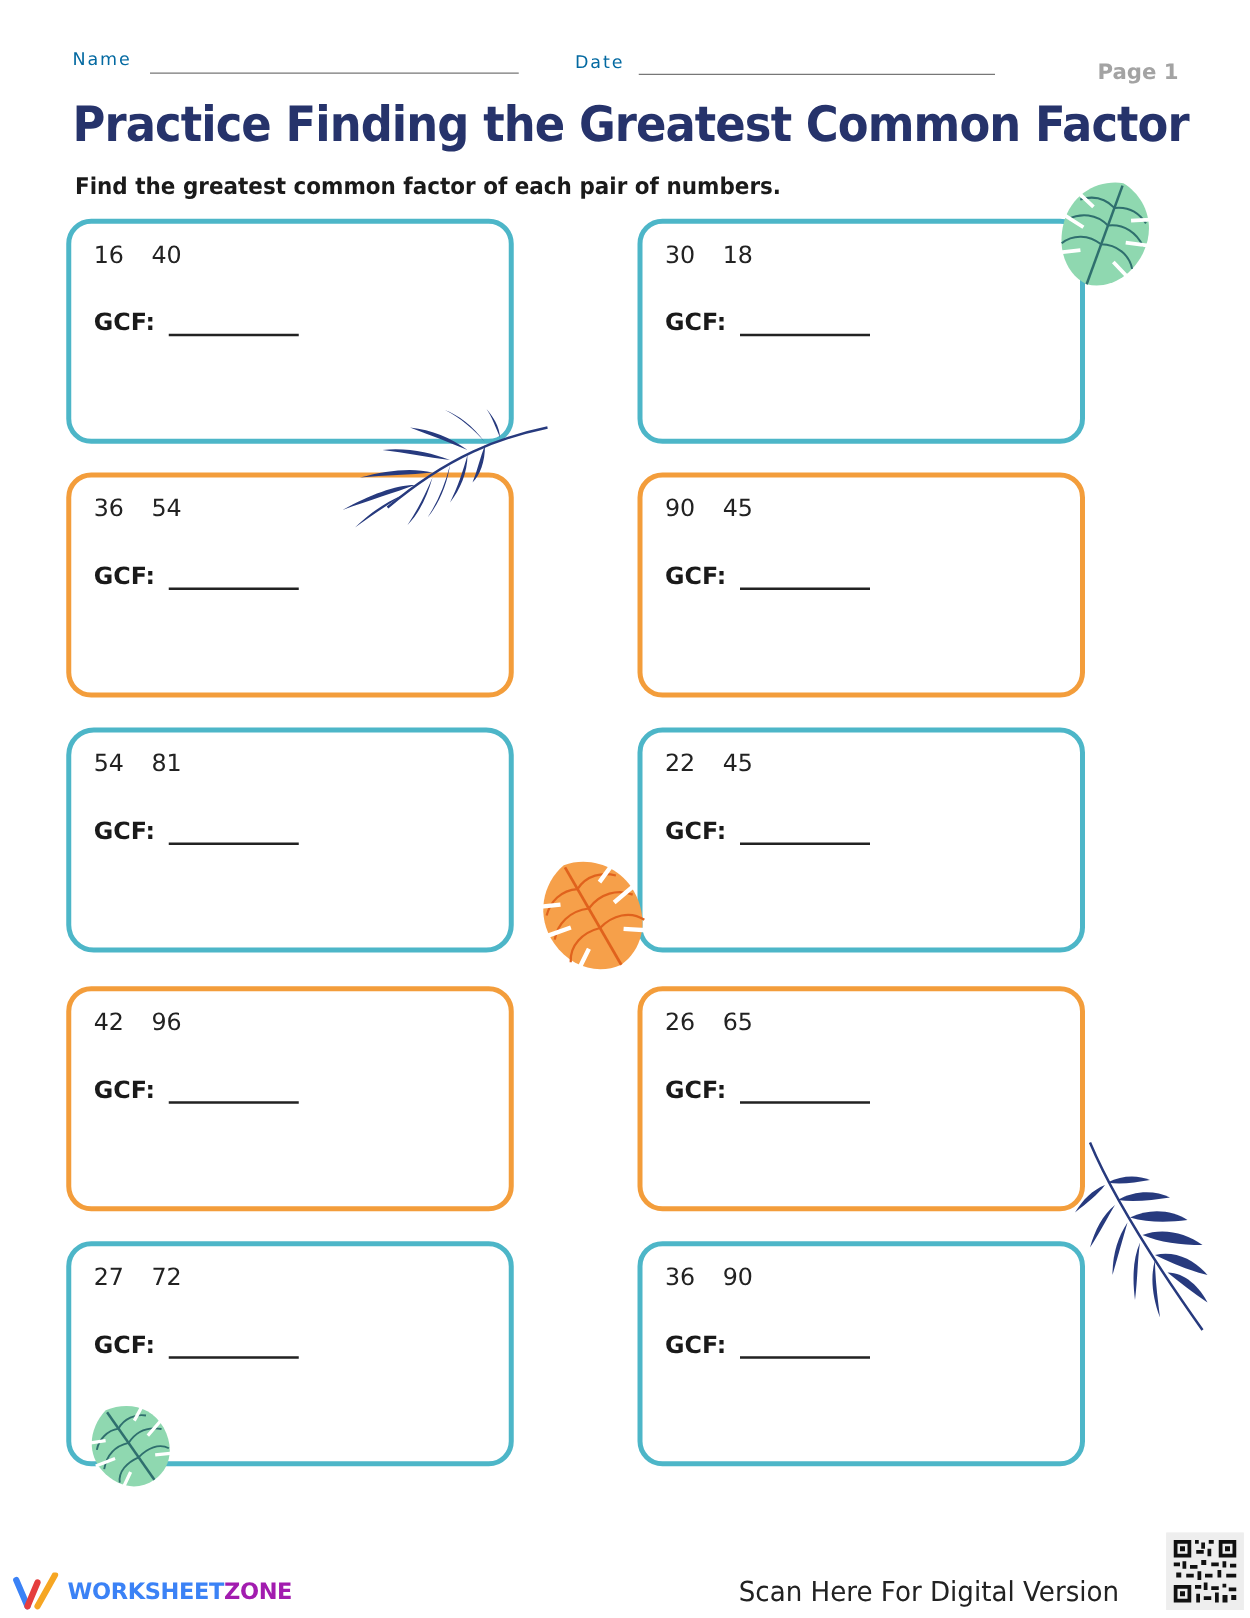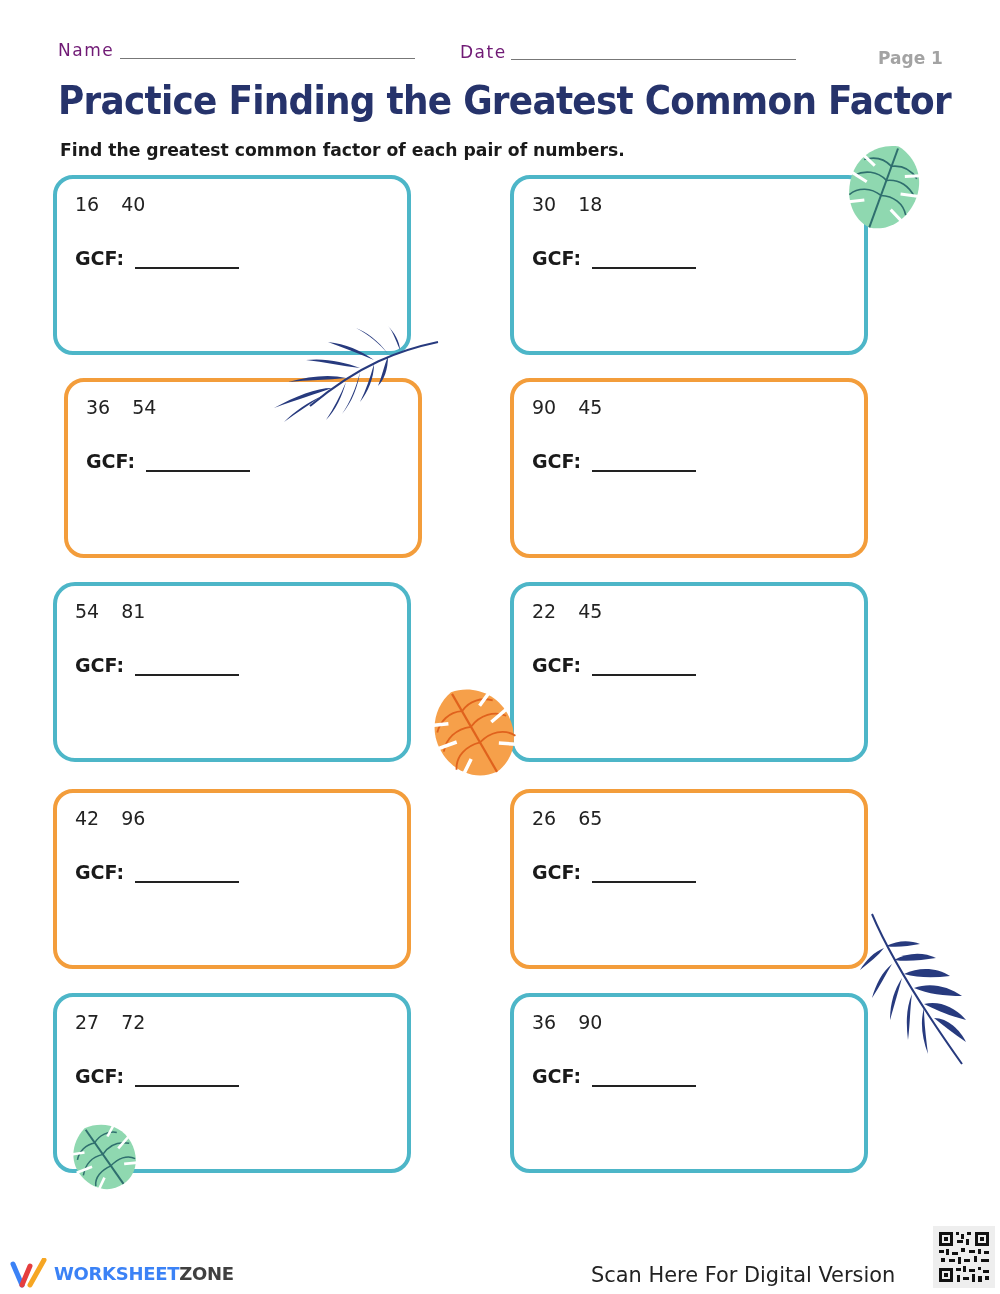--- a/index.html
+++ b/index.html
@@ -1,38 +1,38 @@
 <!DOCTYPE html>
 <html><head>
 <meta charset="utf-8">
 <style>
   html, body { margin: 0; padding: 0; background: #ffffff; }
   body { width: 1000px; height: 1294px; position: relative; overflow: hidden; font-family: "Liberation Sans", sans-serif; color: #222; }
 
-  .hdr-field { position: absolute; top: 40px; font-size: 17px; letter-spacing: 1.5px; color: #701a75; font-family: "DejaVu Sans", sans-serif; }
+  .hdr-field { position: absolute; top: 40px; font-size: 14px; letter-spacing: 1.5px; color: #0369a1; font-family: "DejaVu Sans", sans-serif; }
   .hdr-line { position: absolute; height: 0; border-bottom: 1.5px solid #777; }
   .page-num { position: absolute; left: 878px; top: 48px; font-size: 17px; font-weight: bold; color: #a3a3a3; font-family: "DejaVu Sans", sans-serif; }
 
   .title { position: absolute; left: 58px; top: 78px; font-family: "DejaVu Sans", sans-serif; font-weight: bold; font-size: 39px; color: #26336b; letter-spacing: -0.8px; white-space: nowrap; transform: scaleX(0.92); transform-origin: left top; }
   .subtitle { position: absolute; left: 60px; top: 139px; font-family: "DejaVu Sans", sans-serif; font-weight: bold; font-size: 18.5px; color: #1a1a1a; white-space: nowrap; transform: scaleX(0.93); transform-origin: left top; }
 
   .card { position: absolute; width: 358px; height: 180px; box-sizing: border-box; border: 4px solid #4db6c8; border-radius: 20px; background: transparent; }
   .card.orange { border-color: #f39d3b; }
   .nums { position: absolute; left: 18px; top: 14px; font-size: 19px; color: #222; font-family: "DejaVu Sans", sans-serif; }
   .nums span { display: inline-block; }
   .nums .n2 { margin-left: 22px; }
   .gcf { position: absolute; left: 18px; top: 68px; font-size: 19px; font-weight: bold; color: #1a1a1a; font-family: "DejaVu Sans", sans-serif; }
   .gcf-line { position: absolute; left: 78px; top: 88px; width: 104px; border-bottom: 2px solid #222; }
 
   .leaf { position: absolute; pointer-events: none; }
 
   .footer-logo { position: absolute; left: 10px; top: 1258px; display: flex; align-items: center; }
   .logo-text { font-family: "DejaVu Sans", sans-serif; font-weight: bold; font-size: 18px; letter-spacing: -0.3px; margin-left: 6px; }
   .logo-text .w1 { color: #3b82f6; text-align: right; }
-  .logo-text .w2 { color: #404040; margin-top: 15px; }
+  .logo-text .w2 { color: #a21caf; margin-top: 15px; }
   .scan { position: absolute; left: 591px; top: 1262px; font-size: 22px; color: #222; font-family: "DejaVu Sans", sans-serif; transform: scaleX(0.95); transform-origin: left top; white-space: nowrap; }
   .qr { position: absolute; left: 933px; top: 1226px; width: 62px; height: 62px; background: #eeeeee; }
 </style>
 </head>
 <body>
 
 <span class="hdr-field" style="left:58px;">Name</span>
 <div class="hdr-line" style="left:120px; top:58px; width:295px;"></div>
 <span class="hdr-field" style="left:460px; top:42px;">Date</span>
 <div class="hdr-line" style="left:511px; top:59px; width:285px;"></div>
@@ -45,21 +45,21 @@
   <div class="nums"><span>16</span><span class="n2">40</span></div>
   <div class="gcf">GCF:</div>
   <div class="gcf-line"></div>
 </div>
 <div class="card" style="left:510px; top:175px;">
   <div class="nums"><span>30</span><span class="n2">18</span></div>
   <div class="gcf">GCF:</div>
   <div class="gcf-line"></div>
 </div>
 
-<div class="card orange" style="left:64px; top:378px;text-align:center;">
+<div class="card orange" style="left:53px; top:378px;text-align:center;">
   <div class="nums"><span>36</span><span class="n2">54</span></div>
   <div class="gcf">GCF:</div>
   <div class="gcf-line"></div>
 </div>
 <div class="card orange" style="left:510px; top:378px;padding-left:15px;">
   <div class="nums"><span>90</span><span class="n2">45</span></div>
   <div class="gcf">GCF:</div>
   <div class="gcf-line"></div>
 </div>
 

